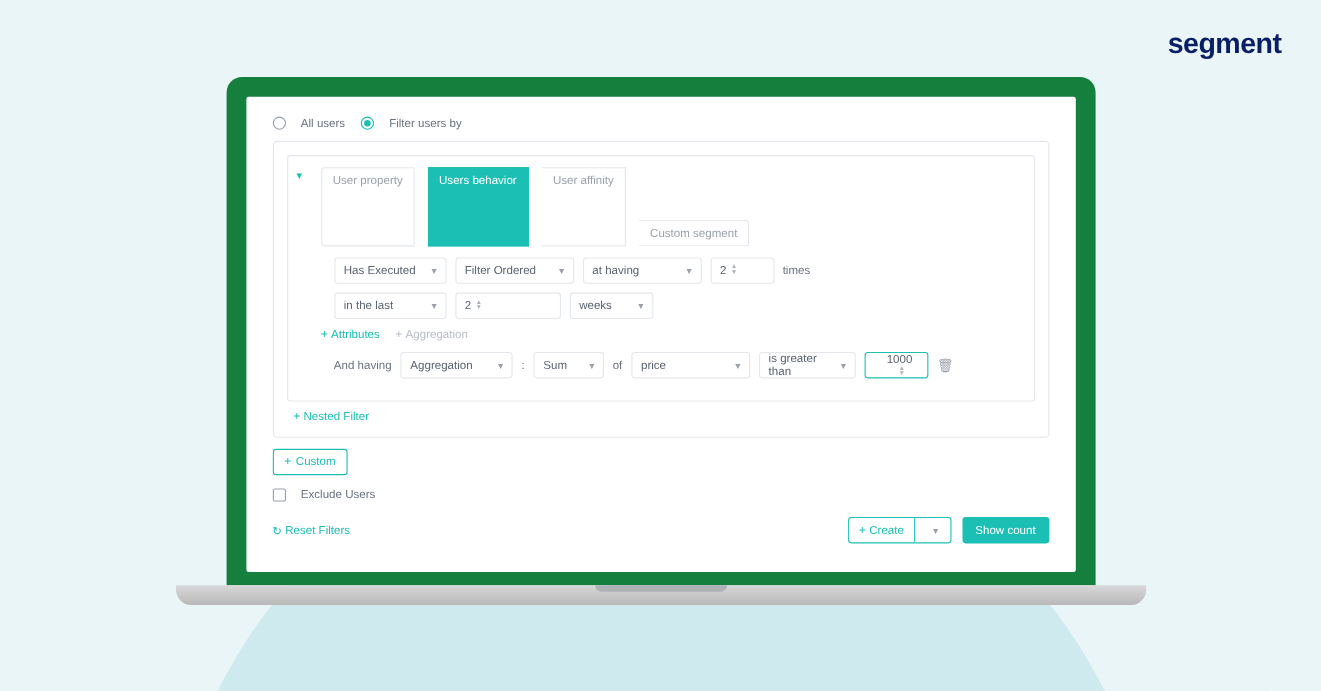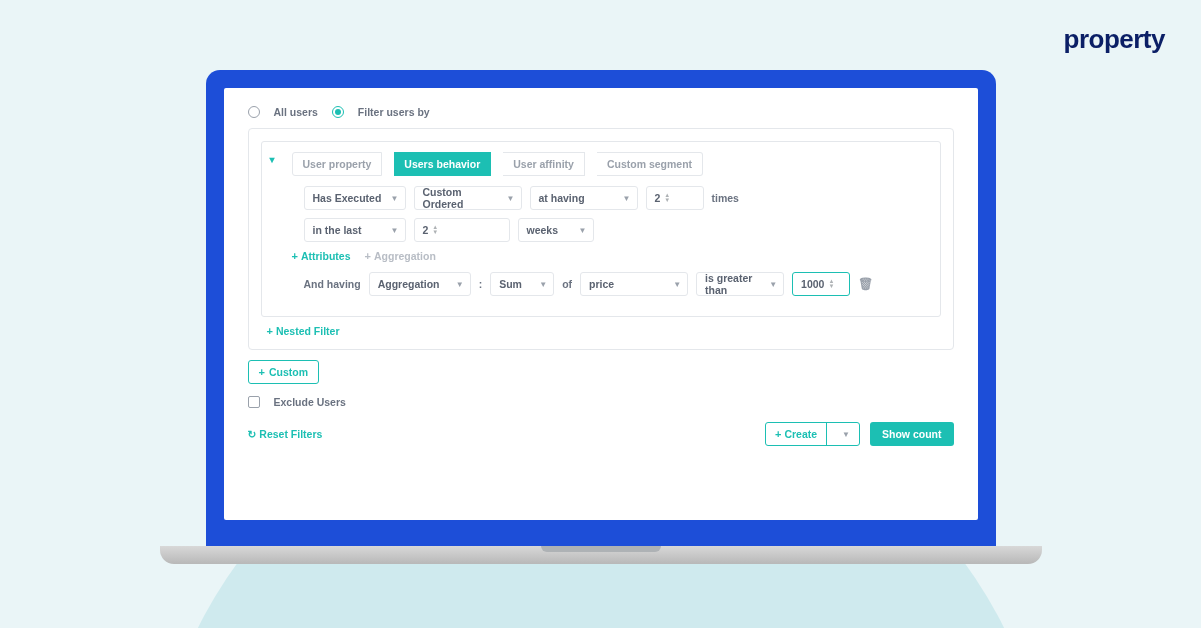--- a/index.html
+++ b/index.html
@@ -31,24 +31,23 @@
   letter-spacing: -0.5px;
 }
 .laptop {
   position: absolute;
   top: 70px;
   left: 50%;
   transform: translateX(-50%);
   width: 790px;
 }
 .screen-frame {
-  background: #1d4ed8;
+  background: #15803d;
   border-radius: 14px 14px 0 0;
-  padding: 18px 18px 26px 18px;
-  font-weight: bold;
+  padding: 18px 18px 12px 18px;
 }
 .screen {
   background: #fff;
   width: 100%;
   height: 432px;
   border-radius: 2px;
   padding: 18px 24px;
   font-size: 11px;
   color: #5a6270;
   position: relative;
@@ -96,38 +95,38 @@
   color:#1cbfb3; font-size:10px;
 }
 .tabs { display:flex; gap:12px; margin-left:18px; margin-bottom:10px; }
 .tab {
   border:1px solid #e4e7eb; padding:5px 10px;
   font-size:10.5px; color:#9aa1ab; background:#fff;
   cursor:pointer;
 }
 .tab + .tab { border-left:none; }
 .tab:first-child { border-radius:3px 0 0 3px; }
-.tab:last-child { border-radius:0 3px 3px 0; }
+.tab:last-child { border-radius:0 3px 3px 0;margin-top:48px; }
 .tab.active { background:#1cbfb3; color:#fff; border-color:#1cbfb3; }
 .row { display:flex; align-items:center; gap:8px; margin-left:30px; margin-bottom:8px; flex-wrap:wrap; }
 .sel {
   display:flex; align-items:center; justify-content:space-between;
   border:1px solid #e4e7eb; border-radius:3px;
   padding:4px 6px 4px 8px; background:#fff;
   font-size:10.5px; color:#5a6270; cursor:pointer;
   height:24px;
 }
 .caret-down { color:#9aa1ab; font-size:8px; margin-left:6px; }
 .numbox {
   display:flex; align-items:center;
   border:1px solid #e4e7eb; border-radius:3px;
   padding:0 2px 0 8px; background:#fff;
   font-size:10.5px; height:24px;
 }
-.numbox.focus { border-color:#1cbfb3; }
+.numbox.focus { border-color:#1cbfb3;flex-direction:column; }
 .spin { display:flex; flex-direction:column; margin-left:4px; }
 .spin span { font-size:6px; line-height:5px; color:#aeb2b5; cursor:pointer; }
 .txt { font-size:10.5px; color:#6a7280; }
 .linkbtn { color:#1cbfb3; font-size:10.5px; display:inline-flex; align-items:center; gap:3px; cursor:pointer; }
 .linkbtn.dis { color:#b8bdc5; }
 .plus { font-size:11px; }
 .trash { color:#9aa1ab; font-size:12px; cursor:pointer; }
 .link-row { display:flex; align-items:center; gap:14px; margin-left:18px; }
 .pill-outline {
   border:1px solid #1cbfb3; border-radius:3px;
@@ -151,21 +150,21 @@
 .btn-grp > div + div { border-left:1px solid #1cbfb3; }
 .btn-solid {
   background:#1cbfb3; color:#fff; border-radius:3px;
   padding:6px 12px; font-size:10.5px; cursor:pointer;
 }
 </style>
 </head>
 <body>
 
 <div class="bg-circle"></div>
-<div class="logo">property</div>
+<div class="logo">segment</div>
 
 <div class="laptop">
   <div class="screen-frame">
     <div class="screen">
 
       <div class="radio-row">
         <span class="radio"></span>
         <span class="txt">All users</span>
         <span class="radio selected"></span>
         <span class="txt">Filter users by</span>
@@ -181,21 +180,21 @@
             <div class="tab">User affinity</div>
             <div class="tab">Custom segment</div>
           </div>
 
           <div class="row">
             <div class="sel" style="width:102px">
                 <span>Has Executed</span>
                 <span class="caret-down">▼</span>
               </div>
             <div class="sel" style="width:108px">
-                <span>Custom Ordered</span>
+                <span>Filter Ordered</span>
                 <span class="caret-down">▼</span>
               </div>
             <div class="sel" style="width:108px">
                 <span>at having</span>
                 <span class="caret-down">▼</span>
               </div>
             <div class="numbox" style="width:58px">
                 <span>2</span>
                 <div class="spin">
                   <span>▲</span>

